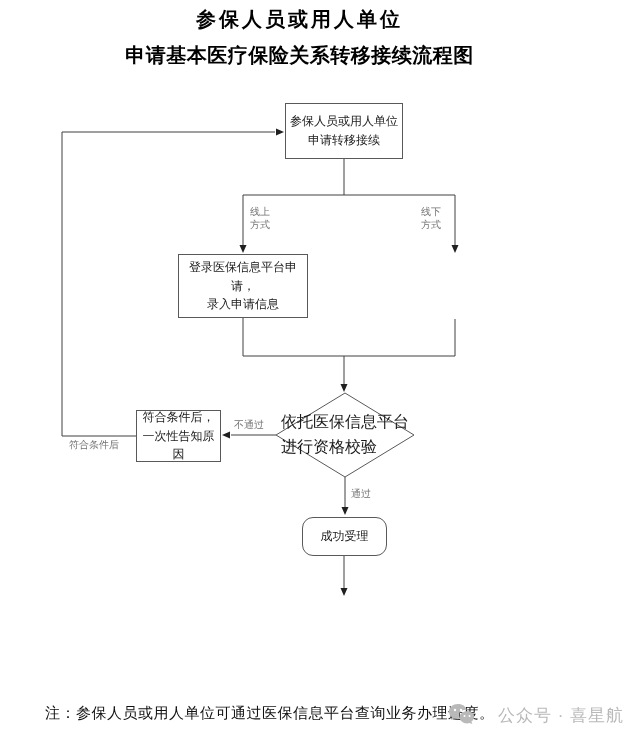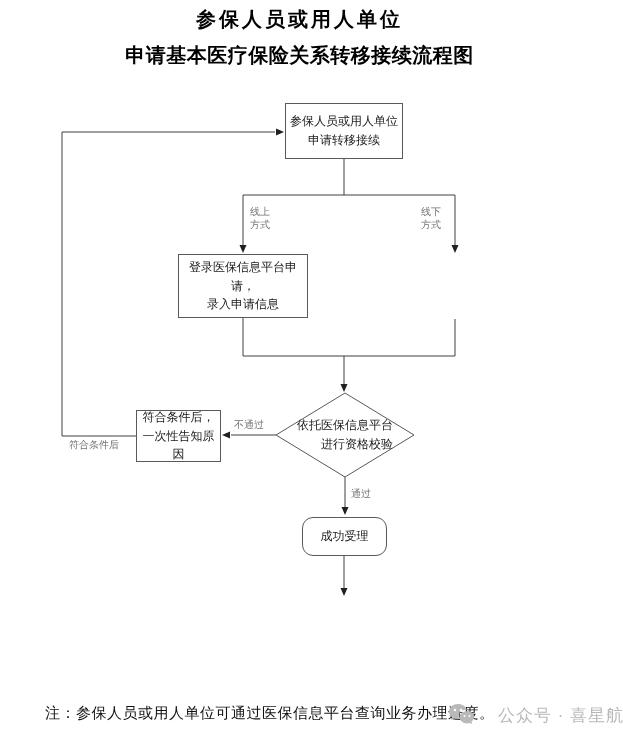--- a/index.html
+++ b/index.html
@@ -47,21 +47,21 @@
   .node-apply    { left: 285px; top: 103px; width: 118px; height: 56px; }
   .node-online   { left: 178px; top: 254px; width: 130px; height: 64px; }
   .node-offline  { left: 396px; top: 254px; width: 121px; height: 65px; }
   .node-reject   { left: 136px; top: 410px; width: 85px;  height: 52px; }
   .node-accept   { left: 302px; top: 517px; width: 85px;  height: 39px; border-radius: 11px; }
   .node-transfer { left: 275px; top: 597px; width: 139px; height: 61px; }
   .diamond-text {
     position: absolute;
     left: 275px; top: 399px; width: 140px; height: 72px;
     display: flex; align-items: center; justify-content: center;
-    text-align: right; font-size: 12px; line-height: 1.55;
+    text-align: left; font-size: 16px; line-height: 1.55;
     white-space: pre-line;
   }
   .elabel {
     position: absolute;
     font-size: 10px;
     line-height: 1.3;
     white-space: pre-line;
     color: #737373;
   }
   .elabel-online    { left: 250px; top: 205px; }

